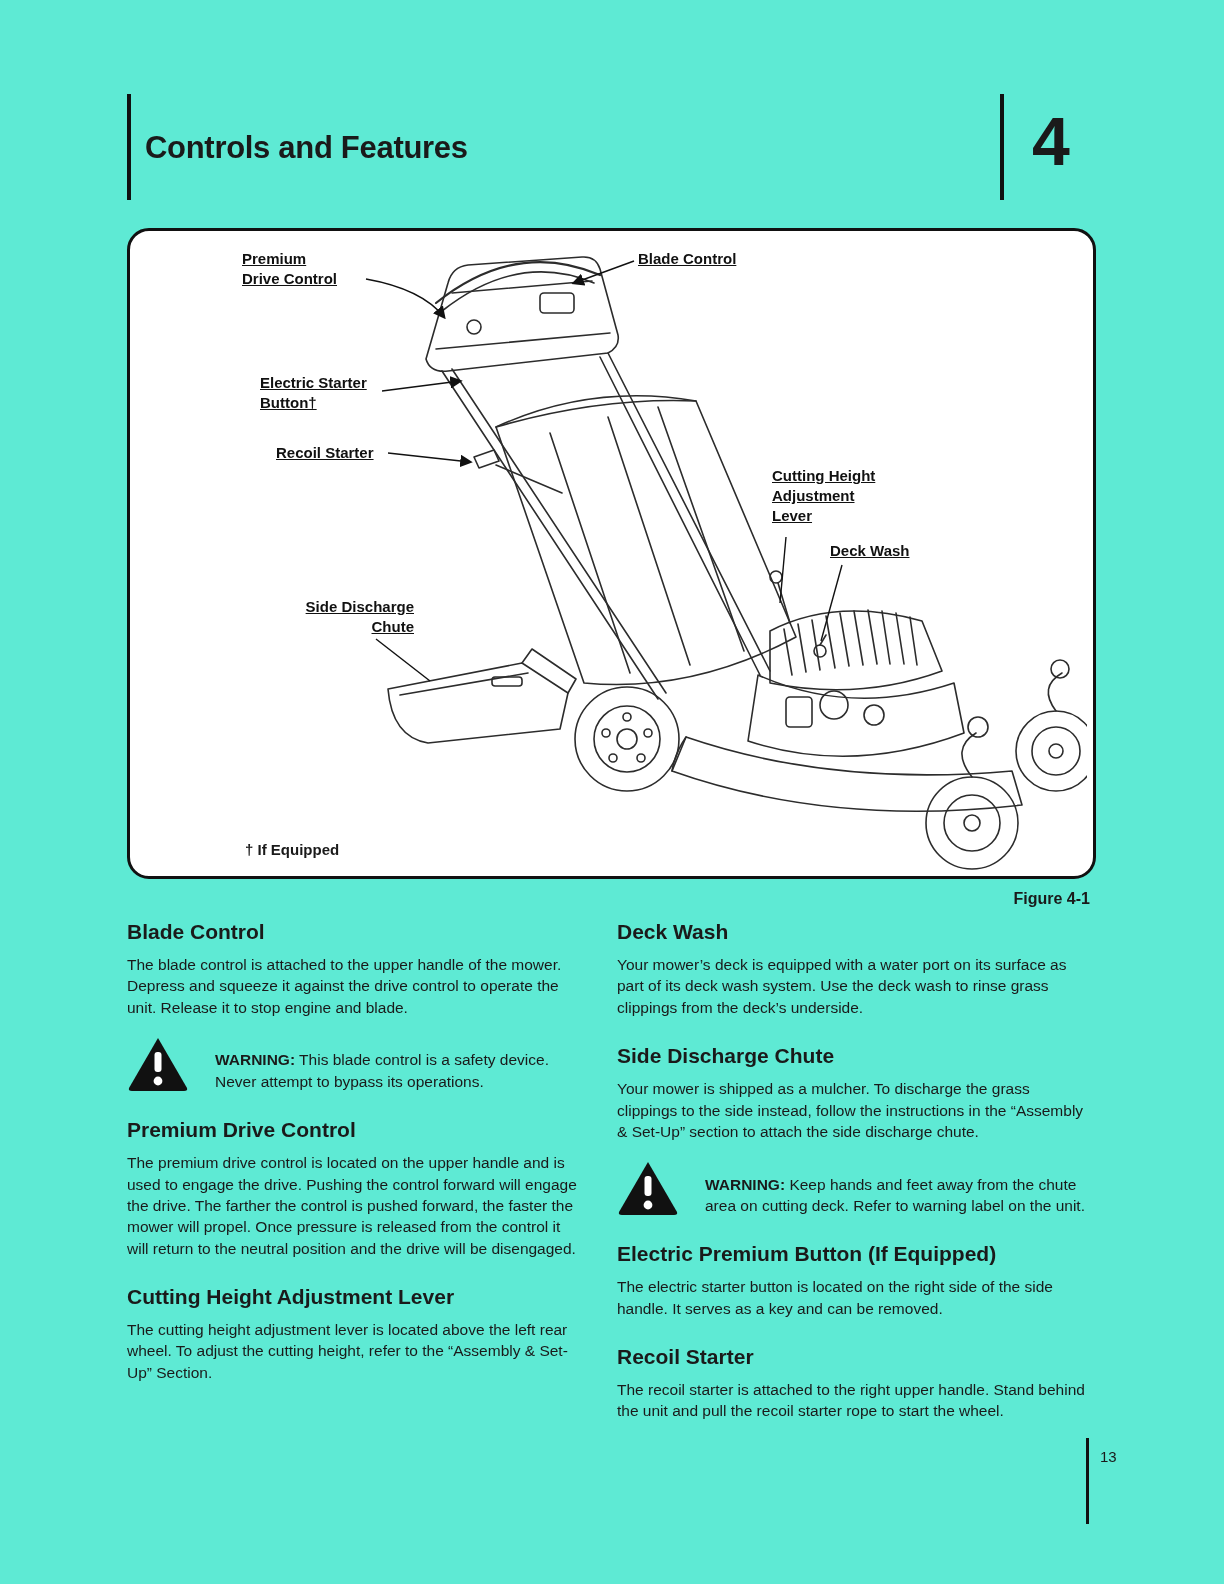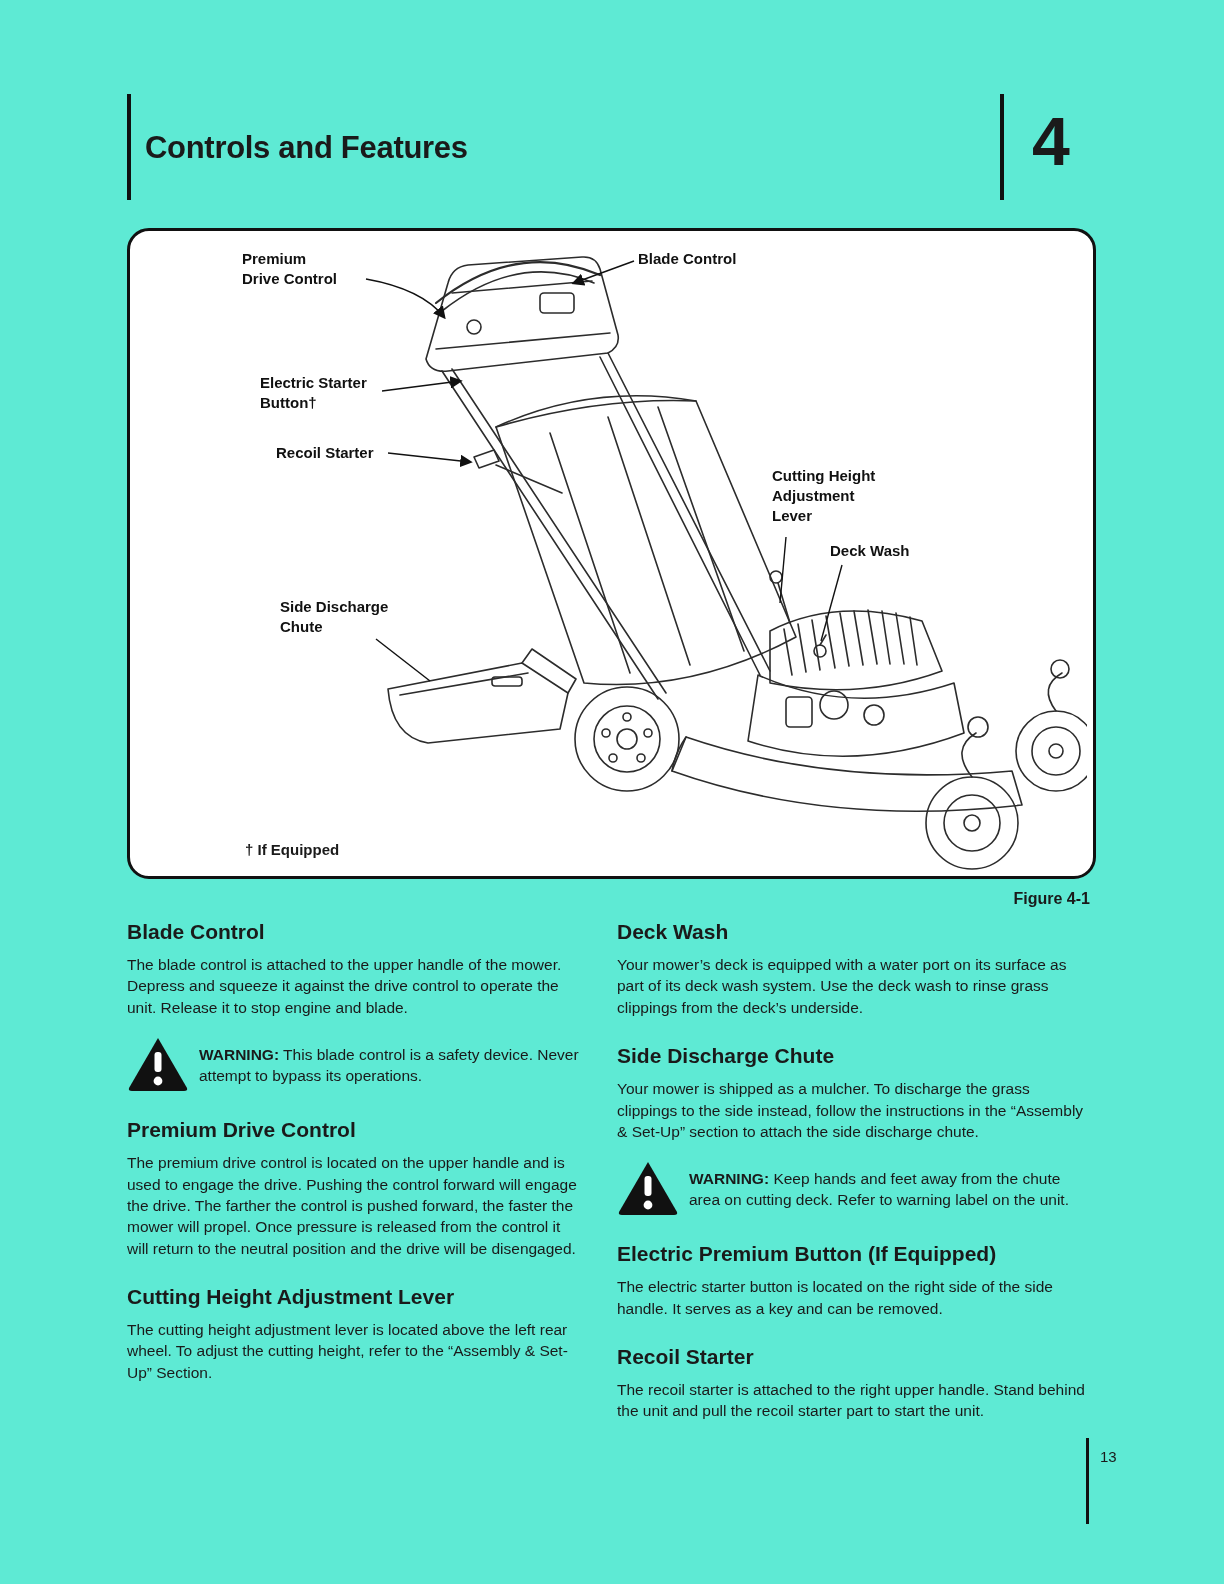--- a/index.html
+++ b/index.html
@@ -18,35 +18,35 @@
   .chapter-bar-right{position:absolute;left:1000px;top:94px;width:4px;height:106px;background:#111;}
   .chapter-number{position:absolute;left:1032px;top:102px;font-size:68px;font-weight:bold;}
   
   .figure-box{
     position:absolute;left:127px;top:228px;width:963px;height:645px;
     border:3px solid #111;border-radius:22px;background:#fff;
   }
   .figure-box svg{position:absolute;left:0;top:0;}
   .fig-label{
     position:absolute;font-size:15px;font-weight:bold;line-height:1.32;
-    white-space:pre-line;color:#111;
+    white-space:pre-line;color:#111;text-decoration:underline;
   }
   .fig-footnote{position:absolute;font-size:15px;font-weight:bold;}
   .figure-caption{
     position:absolute;left:127px;top:890px;width:963px;text-align:right;
     font-size:16px;font-weight:bold;
   }
   
   .col{position:absolute;top:920px;}
   .col-left{left:127px;width:458px;}
   .col-right{left:617px;width:473px;}
   .sec-heading{font-size:21px;font-weight:bold;margin:26px 0 10px 0;}
   .col .sec-heading:first-child{margin-top:0;}
   .sec-body{font-size:15.5px;line-height:1.38;margin:0 0 4px 0;}
-  .warning{display:flex;gap:10px;margin:18px 0 6px 0;align-items:center;}
+  .warning{display:flex;gap:26px;margin:18px 0 6px 0;align-items:flex-end;}
   .warning-text{font-size:15.5px;line-height:1.38;padding-top:2px;}
   .warning-text strong{font-weight:bold;}
   .warn-icon{flex:0 0 62px;}
   
   .page-num-bar{position:absolute;left:1086px;top:1438px;width:3px;height:86px;background:#111;}
   .page-number{position:absolute;left:1100px;top:1448px;font-size:15px;font-weight:normal;}
 </style>
 </head>
 <body>
 
@@ -146,21 +146,21 @@
     <div class="fig-label" style="left:112px;top:18px;">Premium
 Drive Control</div>
     <div class="fig-label" style="left:508px;top:18px;">Blade Control</div>
     <div class="fig-label" style="left:130px;top:142px;">Electric Starter
 Button†</div>
     <div class="fig-label" style="left:146px;top:212px;">Recoil Starter</div>
     <div class="fig-label" style="left:642px;top:235px;">Cutting Height
 Adjustment
 Lever</div>
     <div class="fig-label" style="left:700px;top:310px;">Deck Wash</div>
-    <div class="fig-label" style="left:150px;top:366px;width:126px;text-align:left;">Side Discharge
+    <div class="fig-label" style="left:158px;top:366px;width:126px;text-align:right;">Side Discharge
 Chute</div>
     <div class="fig-footnote" style="left:115px;top:610px;">† If Equipped</div>
   </div>
   <div class="figure-caption">Figure 4-1</div>
 
   <div class="col col-left">
     <div class="sec-heading">Blade Control</div>
     <p class="sec-body">The blade control is attached to the upper handle of the mower. Depress and squeeze it against the drive control to operate the unit. Release it to stop engine and blade.</p>
 
     <div class="warning">
@@ -196,19 +196,19 @@
       </svg>
       <div class="warning-text">
         <strong>WARNING:</strong><span> Keep hands and feet away from the chute area on cutting deck. Refer to warning label on the unit.</span>
       </div>
     </div>
 
     <div class="sec-heading">Electric Premium Button (If Equipped)</div>
     <p class="sec-body">The electric starter button is located on the right side of the side handle. It serves as a key and can be removed.</p>
 
     <div class="sec-heading">Recoil Starter</div>
-    <p class="sec-body">The recoil starter is attached to the right upper handle. Stand behind the unit and pull the recoil starter part to start the unit.</p>
+    <p class="sec-body">The recoil starter is attached to the right upper handle. Stand behind the unit and pull the recoil starter rope to start the wheel.</p>
   </div>
 
   <div class="page-num-bar"></div>
   <div class="page-number">13</div>
 
 </div>
 
 </body></html>

